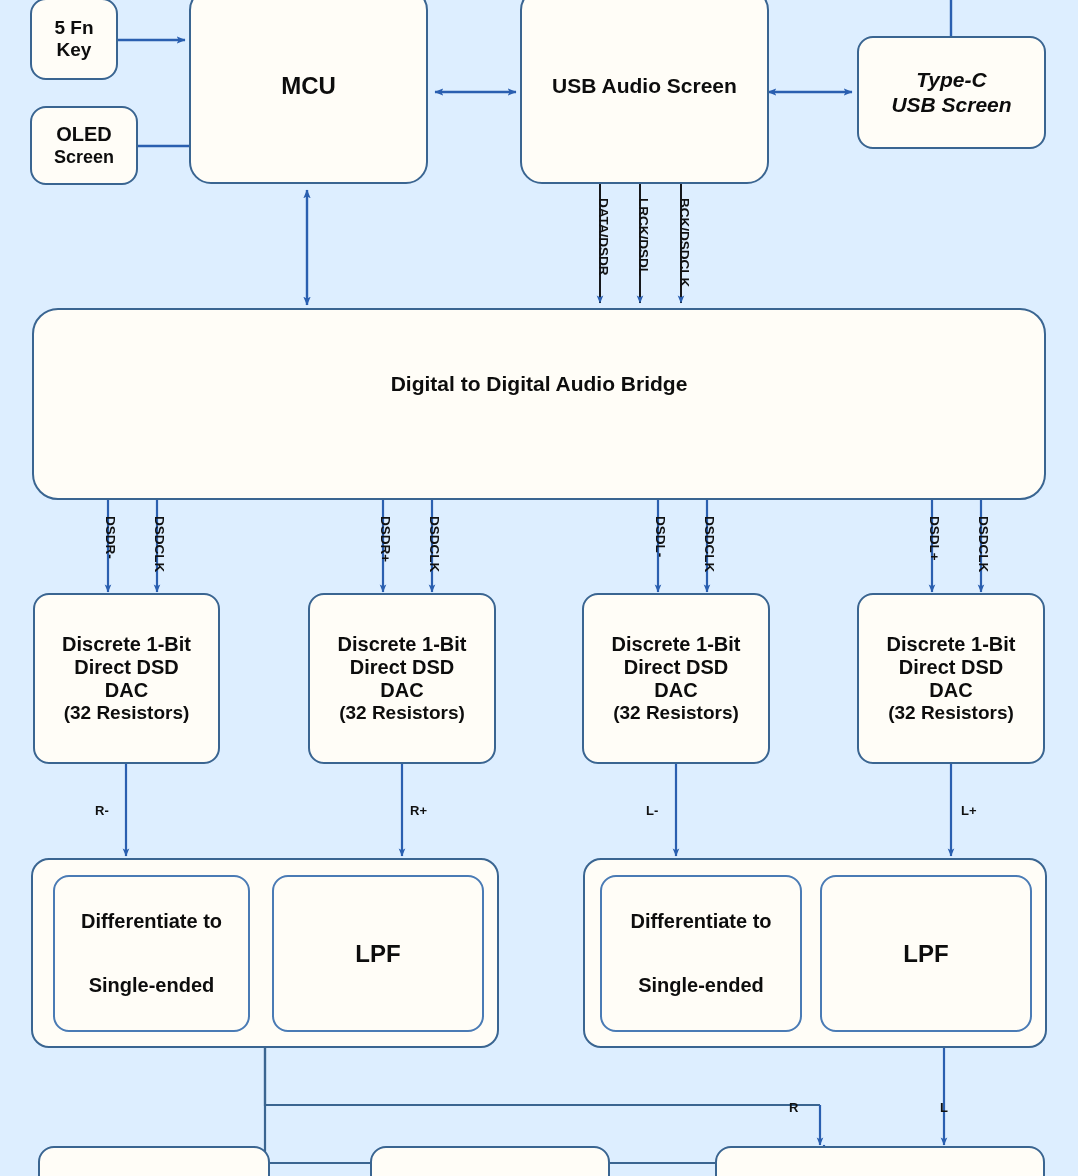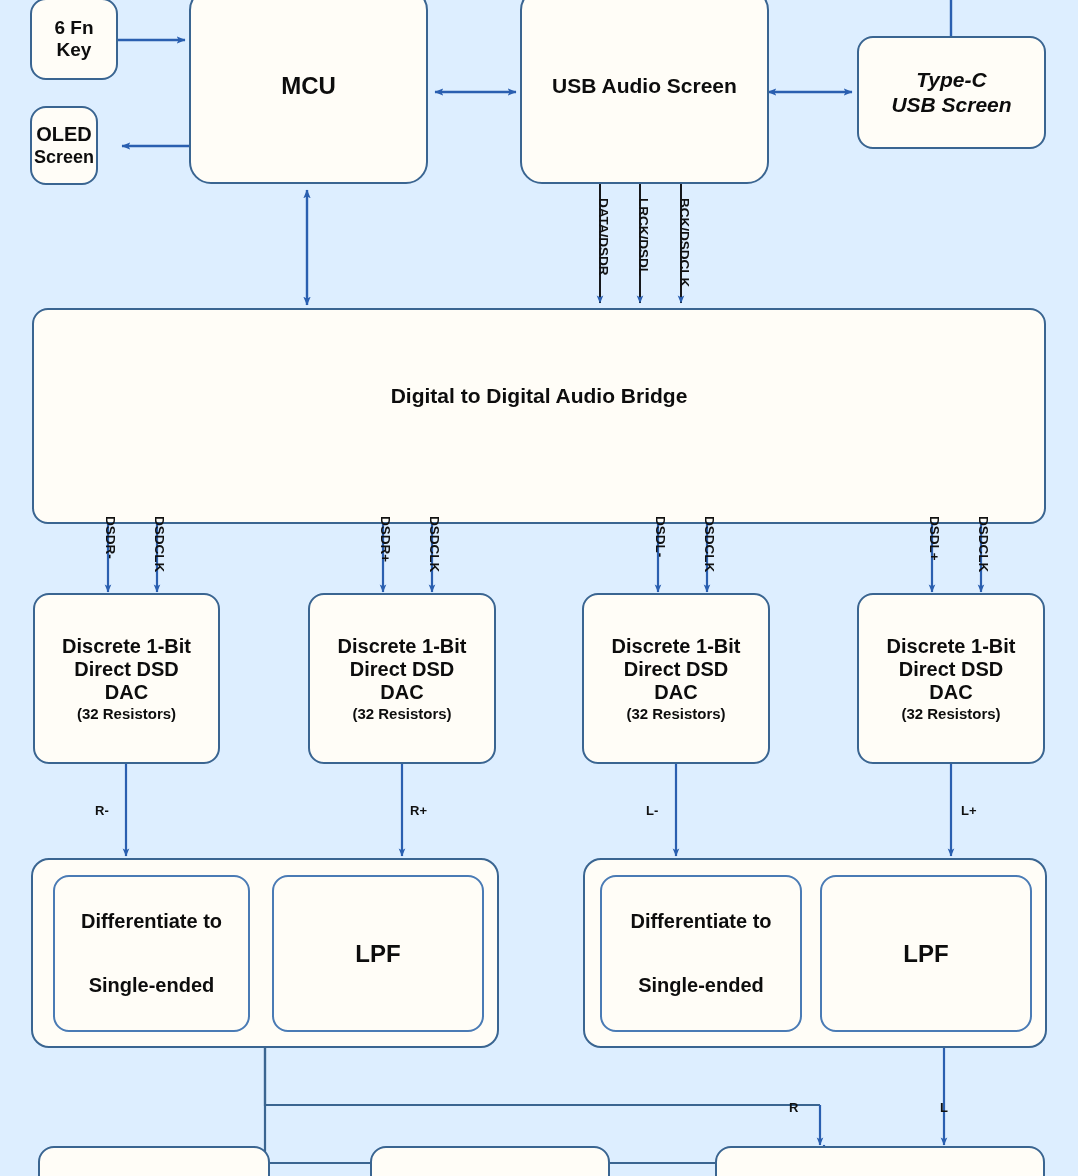--- a/index.html
+++ b/index.html
@@ -56,21 +56,21 @@
     white-space:nowrap;
     transform-origin:0 0;
     transform:rotate(90deg);
   }
 
   .t24{font-size:24px;}
   .t21{font-size:21px;}
   .t20{font-size:20px;}
   .t19{font-size:19px;}
   .t16{font-size:18px;}
-  .t15{font-size:15px;}
+  .t15{font-size:19px;}
 </style>
 </head>
 <body>
 
 <div id="stage">
 
   <svg class="wires" viewBox="0 0 1078 1176">
     <defs>
       <marker id="ah" markerWidth="10" markerHeight="10" refX="8.4" refY="4" orient="auto" markerUnits="userSpaceOnUse">
         <path d="M0,0.3 L9,4 L0,7.7 L2.1,4 Z" fill="#2a5fb0"></path>
@@ -140,43 +140,43 @@
       <path d="M265,1048 L265,1105 L820,1105"></path>
     </g>
     <g stroke="#2a5fb0" stroke-width="2.2" fill="none">
       <line x1="820" y1="1105" x2="820" y2="1145" marker-end="url(#ahs)"></line>
 
       <line x1="944" y1="1048" x2="944" y2="1145" marker-end="url(#ahs)"></line>
     </g>
   </svg>
 
   <div class="node t19" style="left:30px;top:-2px;width:88px;height:82px;">
-    <span class="ln">6 Fn</span>
+    <span class="ln">5 Fn</span>
     <span class="ln">Key</span>
   </div>
 
-  <div class="node" style="left:30px;top:106px;width:68px;height:79px;">
+  <div class="node" style="left:30px;top:106px;width:108px;height:79px;">
     <span class="ln t20">OLED</span>
     <span class="ln t16">Screen</span>
   </div>
 
   <div class="node t24" style="left:189px;top:-12px;width:239px;height:196px;border-radius:22px;">
     <span class="ln">MCU</span>
   </div>
 
   <div class="node t21" style="left:520px;top:-12px;width:249px;height:196px;border-radius:22px;">
     <span class="ln">USB Audio Screen</span>
   </div>
 
   <div class="node t21" style="left:857px;top:36px;width:189px;height:113px;font-style:italic;">
     <span class="ln">Type-C</span>
     <span class="ln">USB Screen</span>
   </div>
 
-  <div class="node t21" style="left:32px;top:308px;width:1014px;height:216px;border-radius:16px;">
+  <div class="node t21" style="left:32px;top:308px;width:1014px;height:192px;border-radius:26px;">
     <span class="ln" style="margin-bottom:40px;">Digital to Digital Audio Bridge</span>
   </div>
 
   <div class="node" style="left:33px;top:593px;width:187px;height:171px;">
     <span class="ln t20">Discrete 1-Bit</span>
     <span class="ln t20">Direct DSD</span>
     <span class="ln t20">DAC</span>
     <span class="ln t15">(32 Resistors)</span>
   </div>
 

